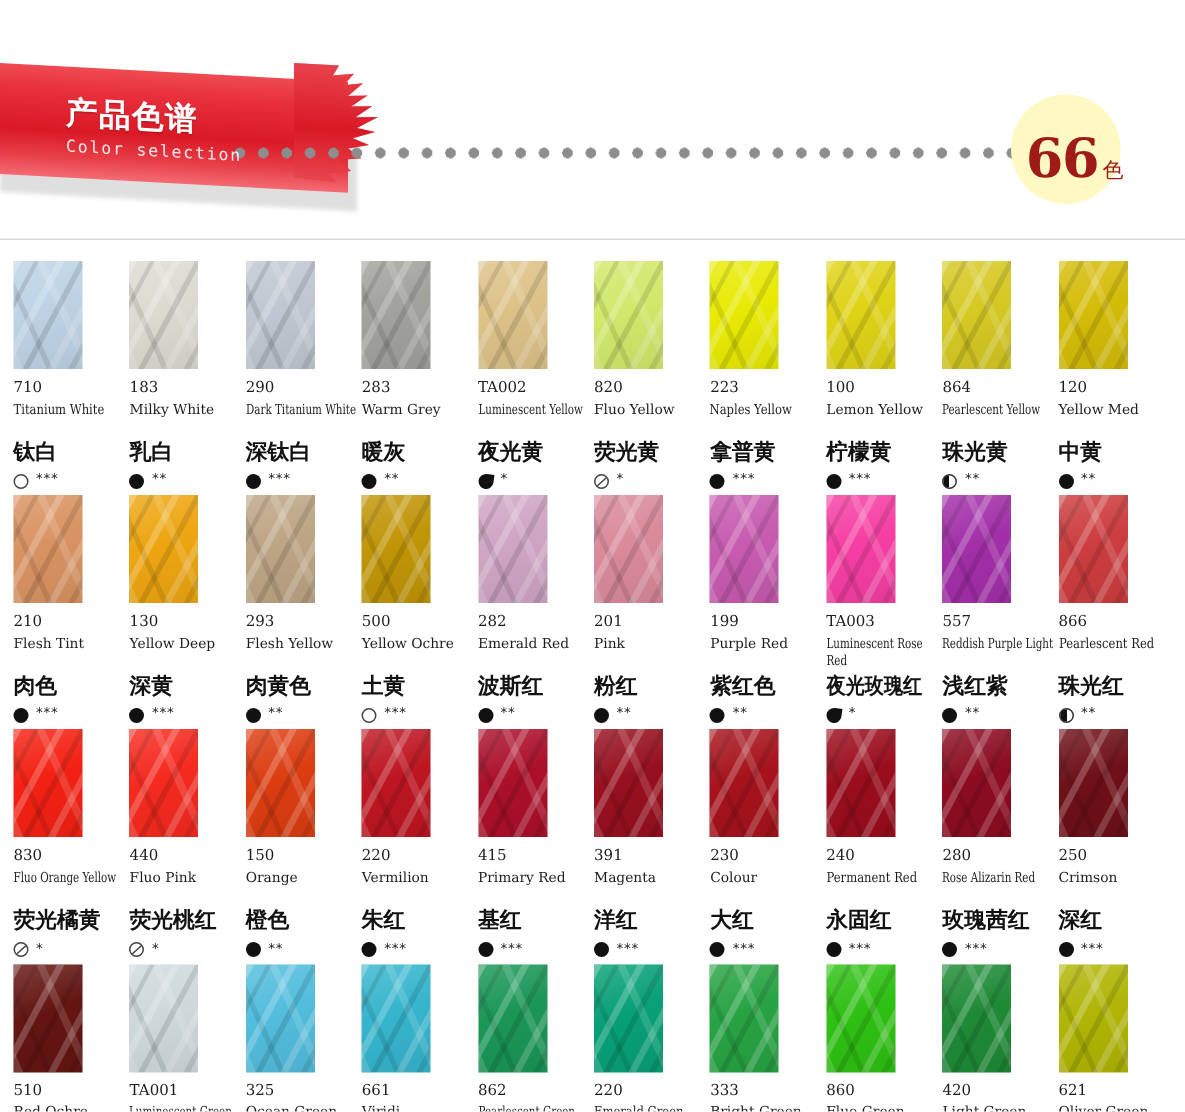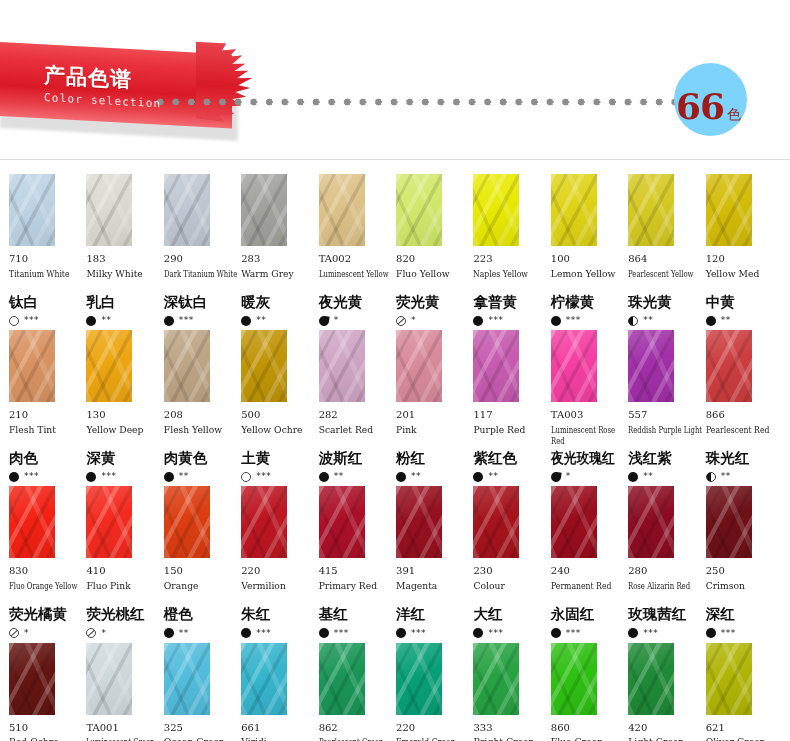--- a/index.html
+++ b/index.html
@@ -102,25 +102,25 @@
     z-index: 6;
     background: #ffffff;
     padding: 0 4px 0 0;
   }
 
   .count-badge {
     position: absolute;
     left: 674px; top: 63px;
     width: 73px; height: 73px;
     border-radius: 50%;
-    background: #7dd3fc;
+    background: #fef9c3;
     z-index: 4;
     display: flex;
     align-items: center;
-    justify-content: flex-start;
+    justify-content: flex-end;
   }
   .count-inner {
     display: flex;
     align-items: baseline;
     transform: translate(2px, 6px);
   }
   .count-num {
     font-family: "DejaVu Serif", serif;
     font-size: 36px;
     font-weight: bold;
@@ -460,21 +460,21 @@
             <span class="stars">***</span>
           </div>
         </div>
       </div>
       <div class="cell">
         <div class="swatch" style="background: rgb(189, 165, 133);">
           <div class="tex"></div>
           <div class="glow"></div>
         </div>
         <div class="meta">
-          <div class="code">208</div>
+          <div class="code">293</div>
           <div class="ename">Flesh Yellow</div>
           <div class="cname">肉黄色</div>
           <div class="marks">
             <span class="opacity-ico op-full"></span>
             <span class="stars">**</span>
           </div>
         </div>
       </div>
       <div class="cell">
         <div class="swatch" style="background: rgb(192, 149, 7);">
@@ -491,21 +491,21 @@
           </div>
         </div>
       </div>
       <div class="cell">
         <div class="swatch" style="background: rgb(207, 165, 196);">
           <div class="tex"></div>
           <div class="glow"></div>
         </div>
         <div class="meta">
           <div class="code">282</div>
-          <div class="ename">Scarlet Red</div>
+          <div class="ename">Emerald Red</div>
           <div class="cname">波斯红</div>
           <div class="marks">
             <span class="opacity-ico op-full"></span>
             <span class="stars">**</span>
           </div>
         </div>
       </div>
       <div class="cell">
         <div class="swatch" style="background: rgb(217, 138, 155);">
           <div class="tex"></div>
@@ -520,21 +520,21 @@
             <span class="stars">**</span>
           </div>
         </div>
       </div>
       <div class="cell">
         <div class="swatch" style="background: rgb(199, 91, 176);">
           <div class="tex"></div>
           <div class="glow"></div>
         </div>
         <div class="meta">
-          <div class="code">117</div>
+          <div class="code">199</div>
           <div class="ename">Purple Red</div>
           <div class="cname">紫红色</div>
           <div class="marks">
             <span class="opacity-ico op-full"></span>
             <span class="stars">**</span>
           </div>
         </div>
       </div>
       <div class="cell">
         <div class="swatch" style="background: rgb(245, 63, 163);">
@@ -597,21 +597,21 @@
             <span class="stars">*</span>
           </div>
         </div>
       </div>
       <div class="cell">
         <div class="swatch" style="background: rgb(245, 42, 31);">
           <div class="tex"></div>
           <div class="glow"></div>
         </div>
         <div class="meta">
-          <div class="code">410</div>
+          <div class="code">440</div>
           <div class="ename">Fluo Pink</div>
           <div class="cname">荧光桃红</div>
           <div class="marks">
             <span class="opacity-ico op-slash"></span>
             <span class="stars">*</span>
           </div>
         </div>
       </div>
       <div class="cell">
         <div class="swatch" style="background: rgb(220, 61, 17);">

